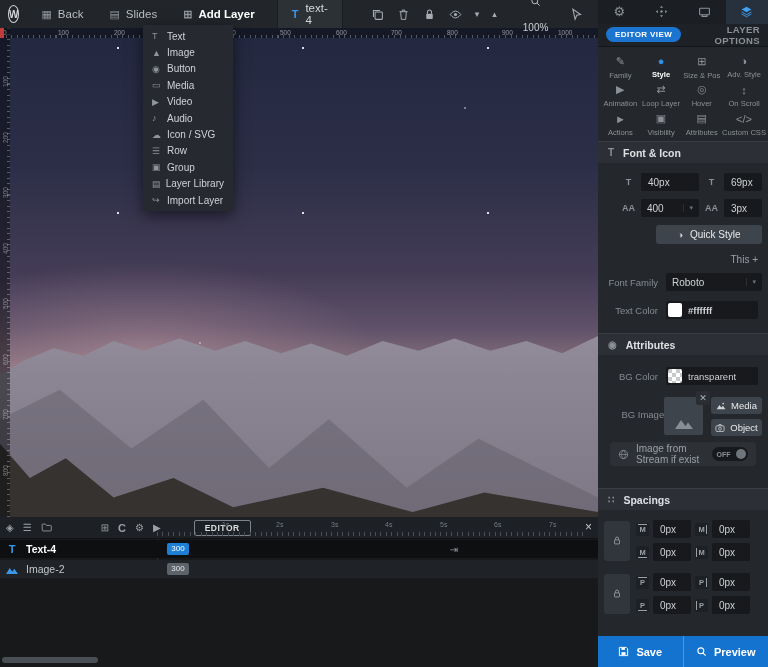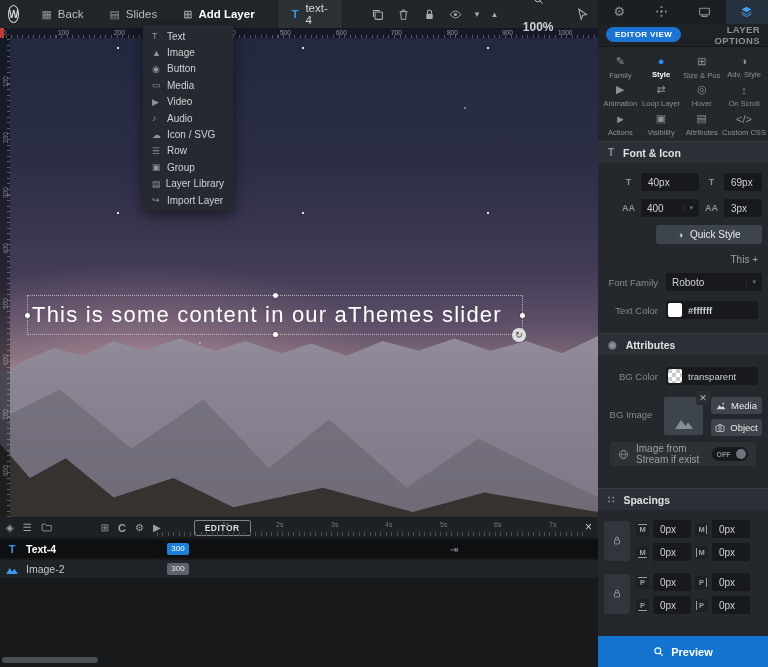--- a/index.html
+++ b/index.html
@@ -18,21 +18,21 @@
   .tb-add{ color:#ffffff; font-weight:bold; }
   .tb-tab{ height:28px; display:flex; align-items:center; gap:7px; background:#2c3136;
            padding:0 14px; margin-left:22px; font-size:11.5px; color:#d4d7da;
            border-left:1px solid #1a1d20; border-right:1px solid #1a1d20;}
   .tb-tab .t{ color:#3b97e8; font-weight:bold; font-size:11px; }
   .tb-ico{ color:#a6acb2; margin-left:13px; display:flex; align-items:center; }
   .tb-ico svg{ width:13px; height:13px; }
   .chev{ font-size:9px; color:#a6acb2; margin-left:13px; }
   .zoom-group{ display:flex; flex-direction:column; align-items:center; margin-left:26px; color:#cdd1d5;}
   .zoom-group svg{ width:11px; height:11px; color:#c3c8cc;}
-  .zoom-group b{ font-size:12px; font-weight:bold; margin-top:15px;}
+  .zoom-group b{ font-size:10px; font-weight:normal; margin-top:15px;}
   .help-circle{ width:14px; height:14px; border:1.2px solid #a6acb2; border-radius:50%;
                 font-size:9px; color:#a6acb2; display:flex; align-items:center; justify-content:center; margin-left:16px;}
   .monitor-wrap{ position:relative; margin-left:16px;}
   .monitor-wrap .bar{ position:absolute; left:1px; right:1px; bottom:-3px; height:2px; background:#2e86de;}
 
   
   .dropdown{ position:absolute; left:143px; top:25px; width:90px; background:#26292f;
              box-shadow:0 4px 14px rgba(0,0,0,.55); z-index:60; padding:3px 0;}
   .dd-item{ height:16.4px; display:flex; align-items:center; padding:0 9px; cursor:default;}
   .dd-item .gl{ width:15px; font-size:9px; color:#8f959b; }
@@ -171,21 +171,21 @@
   .lrow{ display:flex; align-items:center; margin:0 6px 10px;}
   .lrow .ltxt{ width:62px; text-align:right; padding-right:8px; color:#858b91; font-size:9.5px;}
   .fam-select{ flex:1;}
   .swatch-field{ display:flex; align-items:center; gap:6px; background:#17191c; border-radius:2px;
                  height:18px; padding:2px 6px 2px 2px; width:92px;}
   .swatch{ width:14px; height:14px; border-radius:2px; background:#ffffff;}
   .swatch.checker{ background:repeating-conic-gradient(#ffffff 0% 25%, #c9c9c9 0% 50%); background-size:8px 8px;}
   .swatch-field span{ color:#ced2d6; font-size:9.5px; font-weight:bold;}
   .swatch-field span.n{ font-weight:normal;}
   .bgimg-row{ display:flex; margin:0 6px 10px;}
-  .bgimg-row .ltxt{ width:62px; text-align:right; padding-right:12px; color:#858b91; font-size:9.5px; padding-top:12px;}
+  .bgimg-row .ltxt{ width:62px; text-align:right; padding-right:0; color:#858b91; font-size:9.5px; padding-top:12px;}
   .ph-box{ position:relative; width:40px; height:38px; background:#3e444b; border-radius:2px;
            display:flex; align-items:flex-end; justify-content:center; padding-bottom:5px;}
   .ph-box svg{ width:20px; height:14px; color:#858d95;}
   .ph-x{ position:absolute; right:-7px; top:-6px; width:14px; height:14px; background:#2a2e33; border-radius:2px;
          color:#aeb3b8; font-size:9px; display:flex; align-items:center; justify-content:center;}
   .bg-btns{ display:flex; flex-direction:column; gap:5px; margin-left:8px;}
   .bg-btn{ width:51px; height:17px; background:#3e444b; border-radius:3px; color:#e8eaec; font-size:9.5px;
            display:flex; align-items:center; justify-content:center; gap:5px;}
   .bg-btn svg{ width:10px; height:10px; color:#cfd3d6;}
   .stream-row{ margin:6px 6px 10px; background:#2d3136; border-radius:4px; height:24px;
@@ -313,28 +313,20 @@
         <span>200</span>
       <span>300</span>
         <span>400</span>
       <span>500</span>
         <span>600</span>
       <span>700</span>
         <span>800</span>
     </div>
     <div class="ruler-origin"></div>
 
-    <div class="text-layer">
-      <div class="txt">This is some content in our aThemes slider</div>
-      <span class="handle h-t"></span>
-      <span class="handle h-b"></span>
-      <span class="handle h-l"></span>
-      <span class="handle h-r"></span>
-      <span class="h-rot">↻</span>
-    </div>
   </div>
 
   <div class="dropdown">
     <div class="dd-item">
         <span class="gl">T</span>
         <span class="lb">Text</span>
       </div>
     <div class="dd-item">
         <span class="gl">▲</span>
         <span class="lb">Image</span>
@@ -641,20 +633,28 @@
             <span class="sl l">P</span>
             <input class="fld w38" value="0px" style="">
           </span>
         </span>
       </div>
     </div>
 
     <div class="savebar">
       <span class="sb">
         <svg viewBox="0 0 16 16">
+            <path d="M2 2h10l2 2v10H2z" fill="none" stroke="currentColor" stroke-width="1.4"></path>
+            <rect x="5" y="9" width="6" height="4" fill="currentColor"></rect>
+            <rect x="5" y="2.5" width="5" height="3.2" fill="currentColor"></rect>
+          </svg>
+        <span>Save</span>
+      </span>
+      <span class="sb">
+        <svg viewBox="0 0 16 16">
             <circle cx="7" cy="7" r="4.3" fill="none" stroke="currentColor" stroke-width="1.6"></circle>
             <path d="M10.3 10.3L14 14" stroke="currentColor" stroke-width="1.6"></path>
           </svg>
         <span>Preview</span>
       </span>
     </div>
   </aside>
 
 </div>
 

